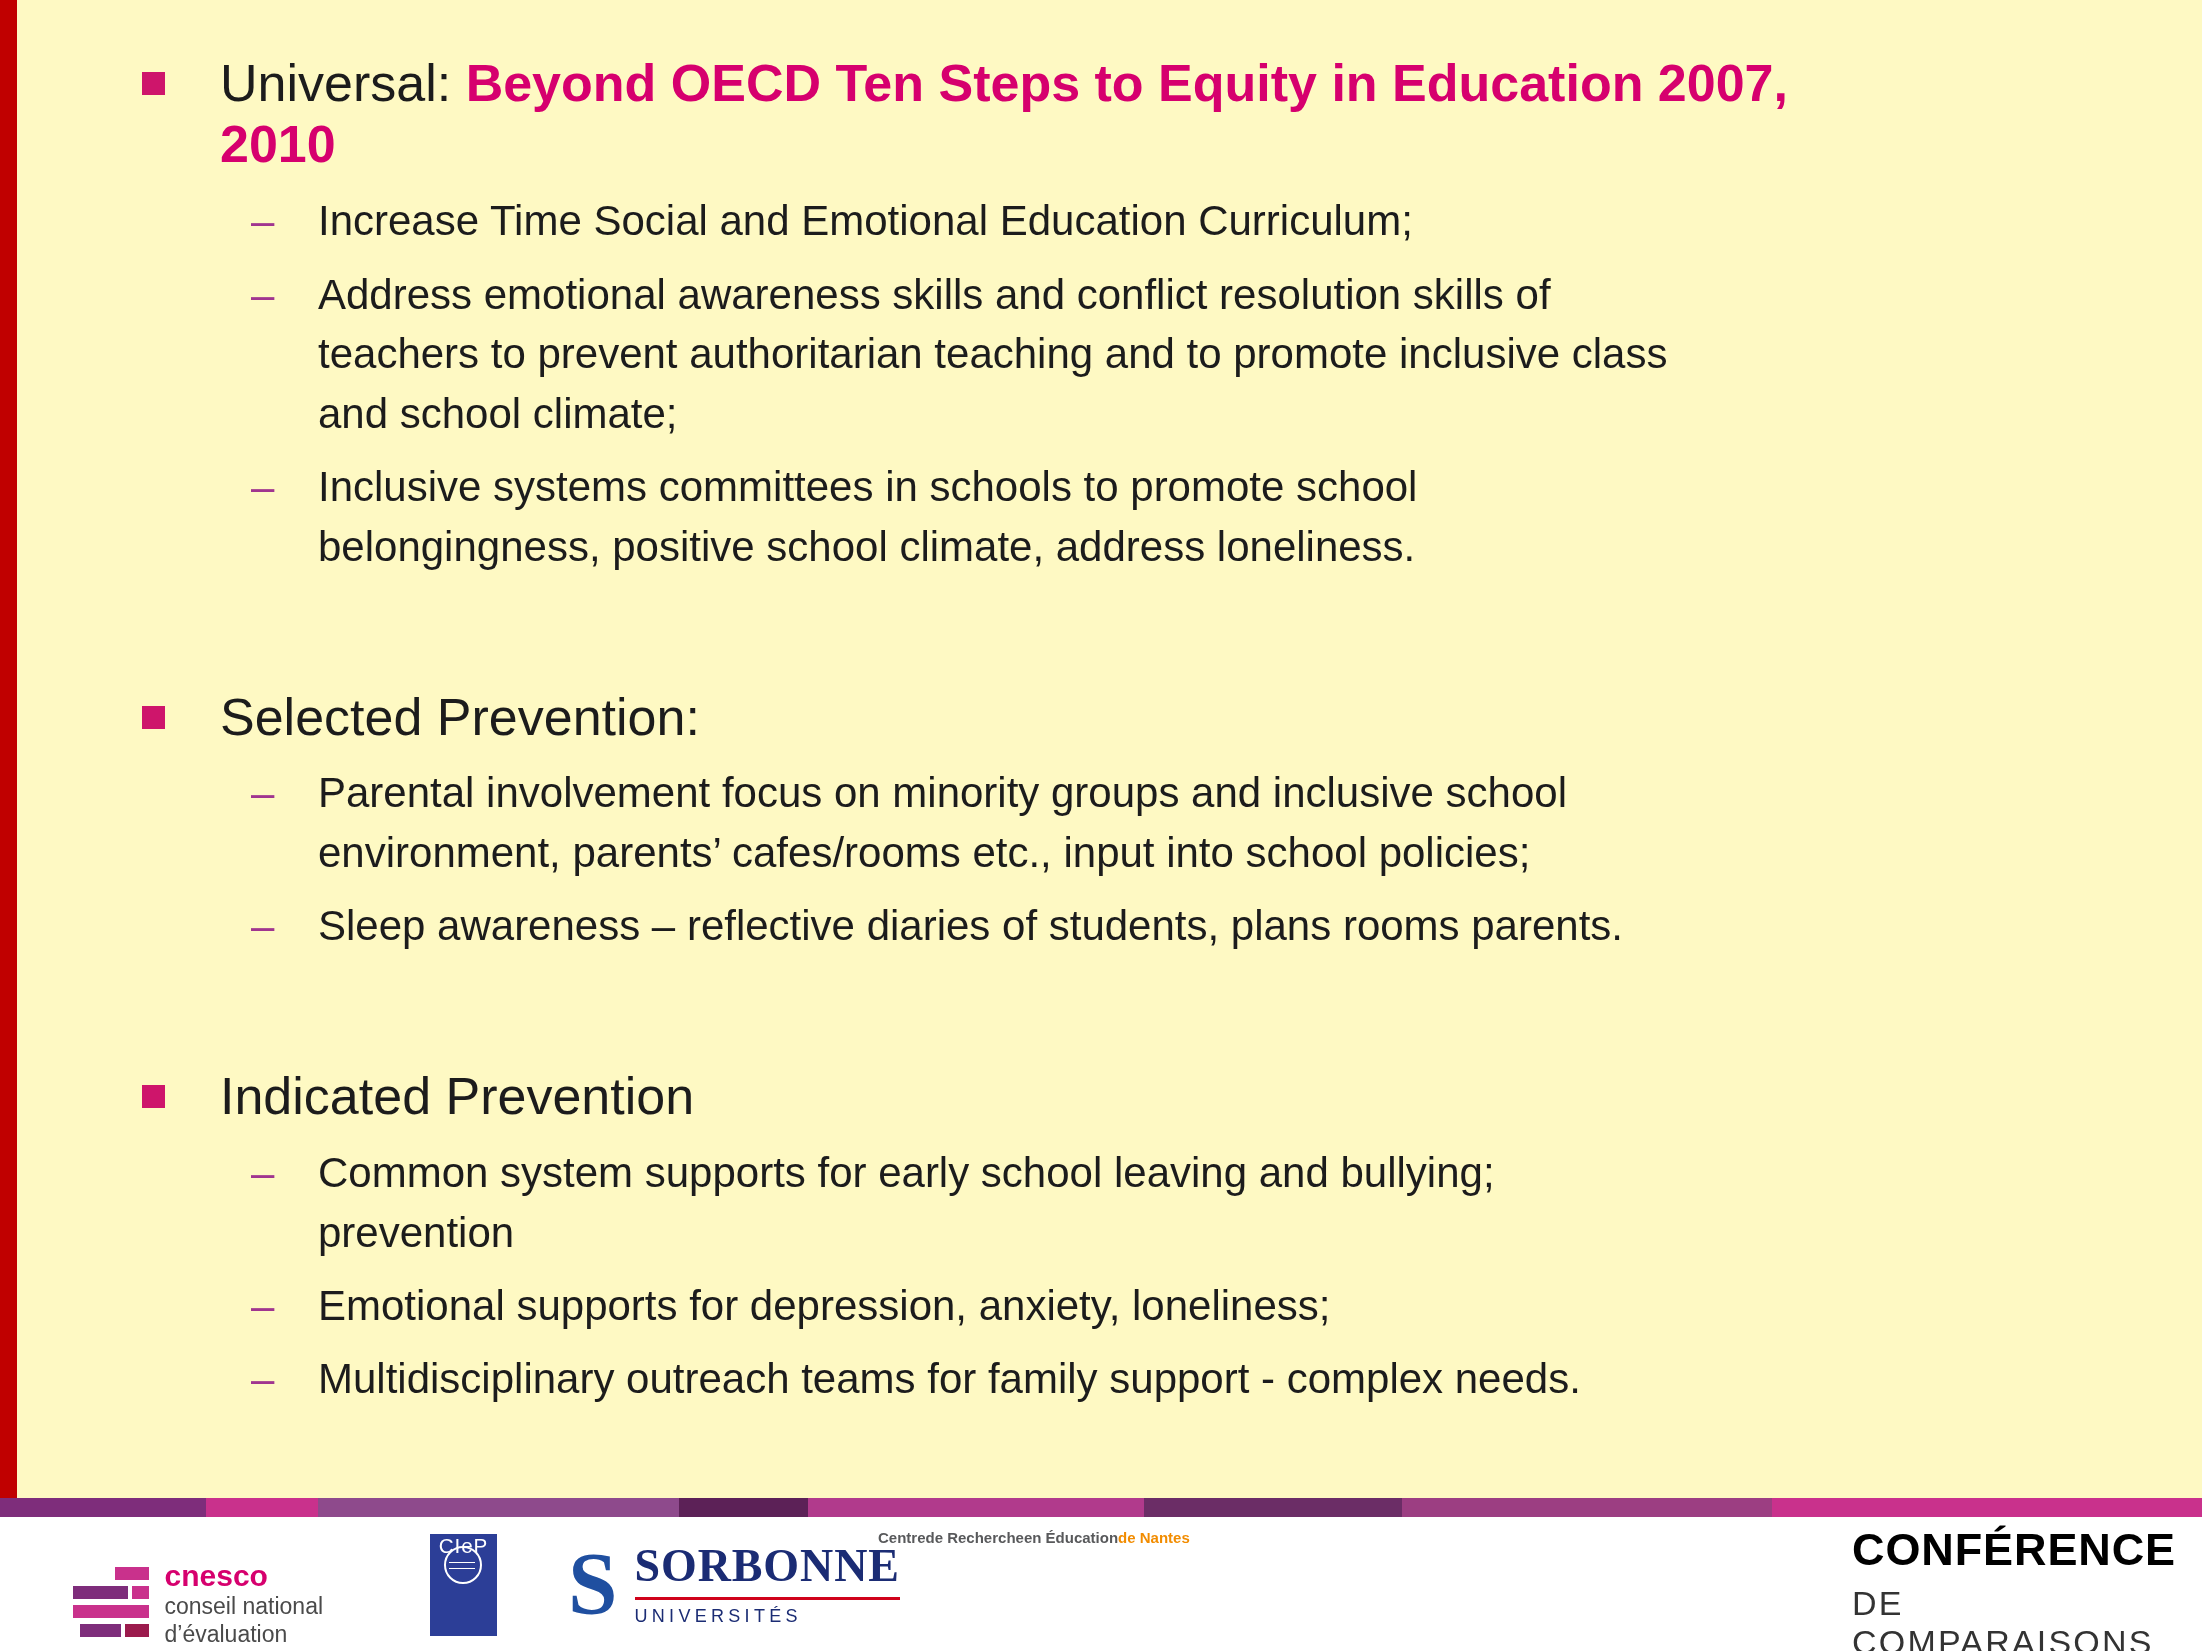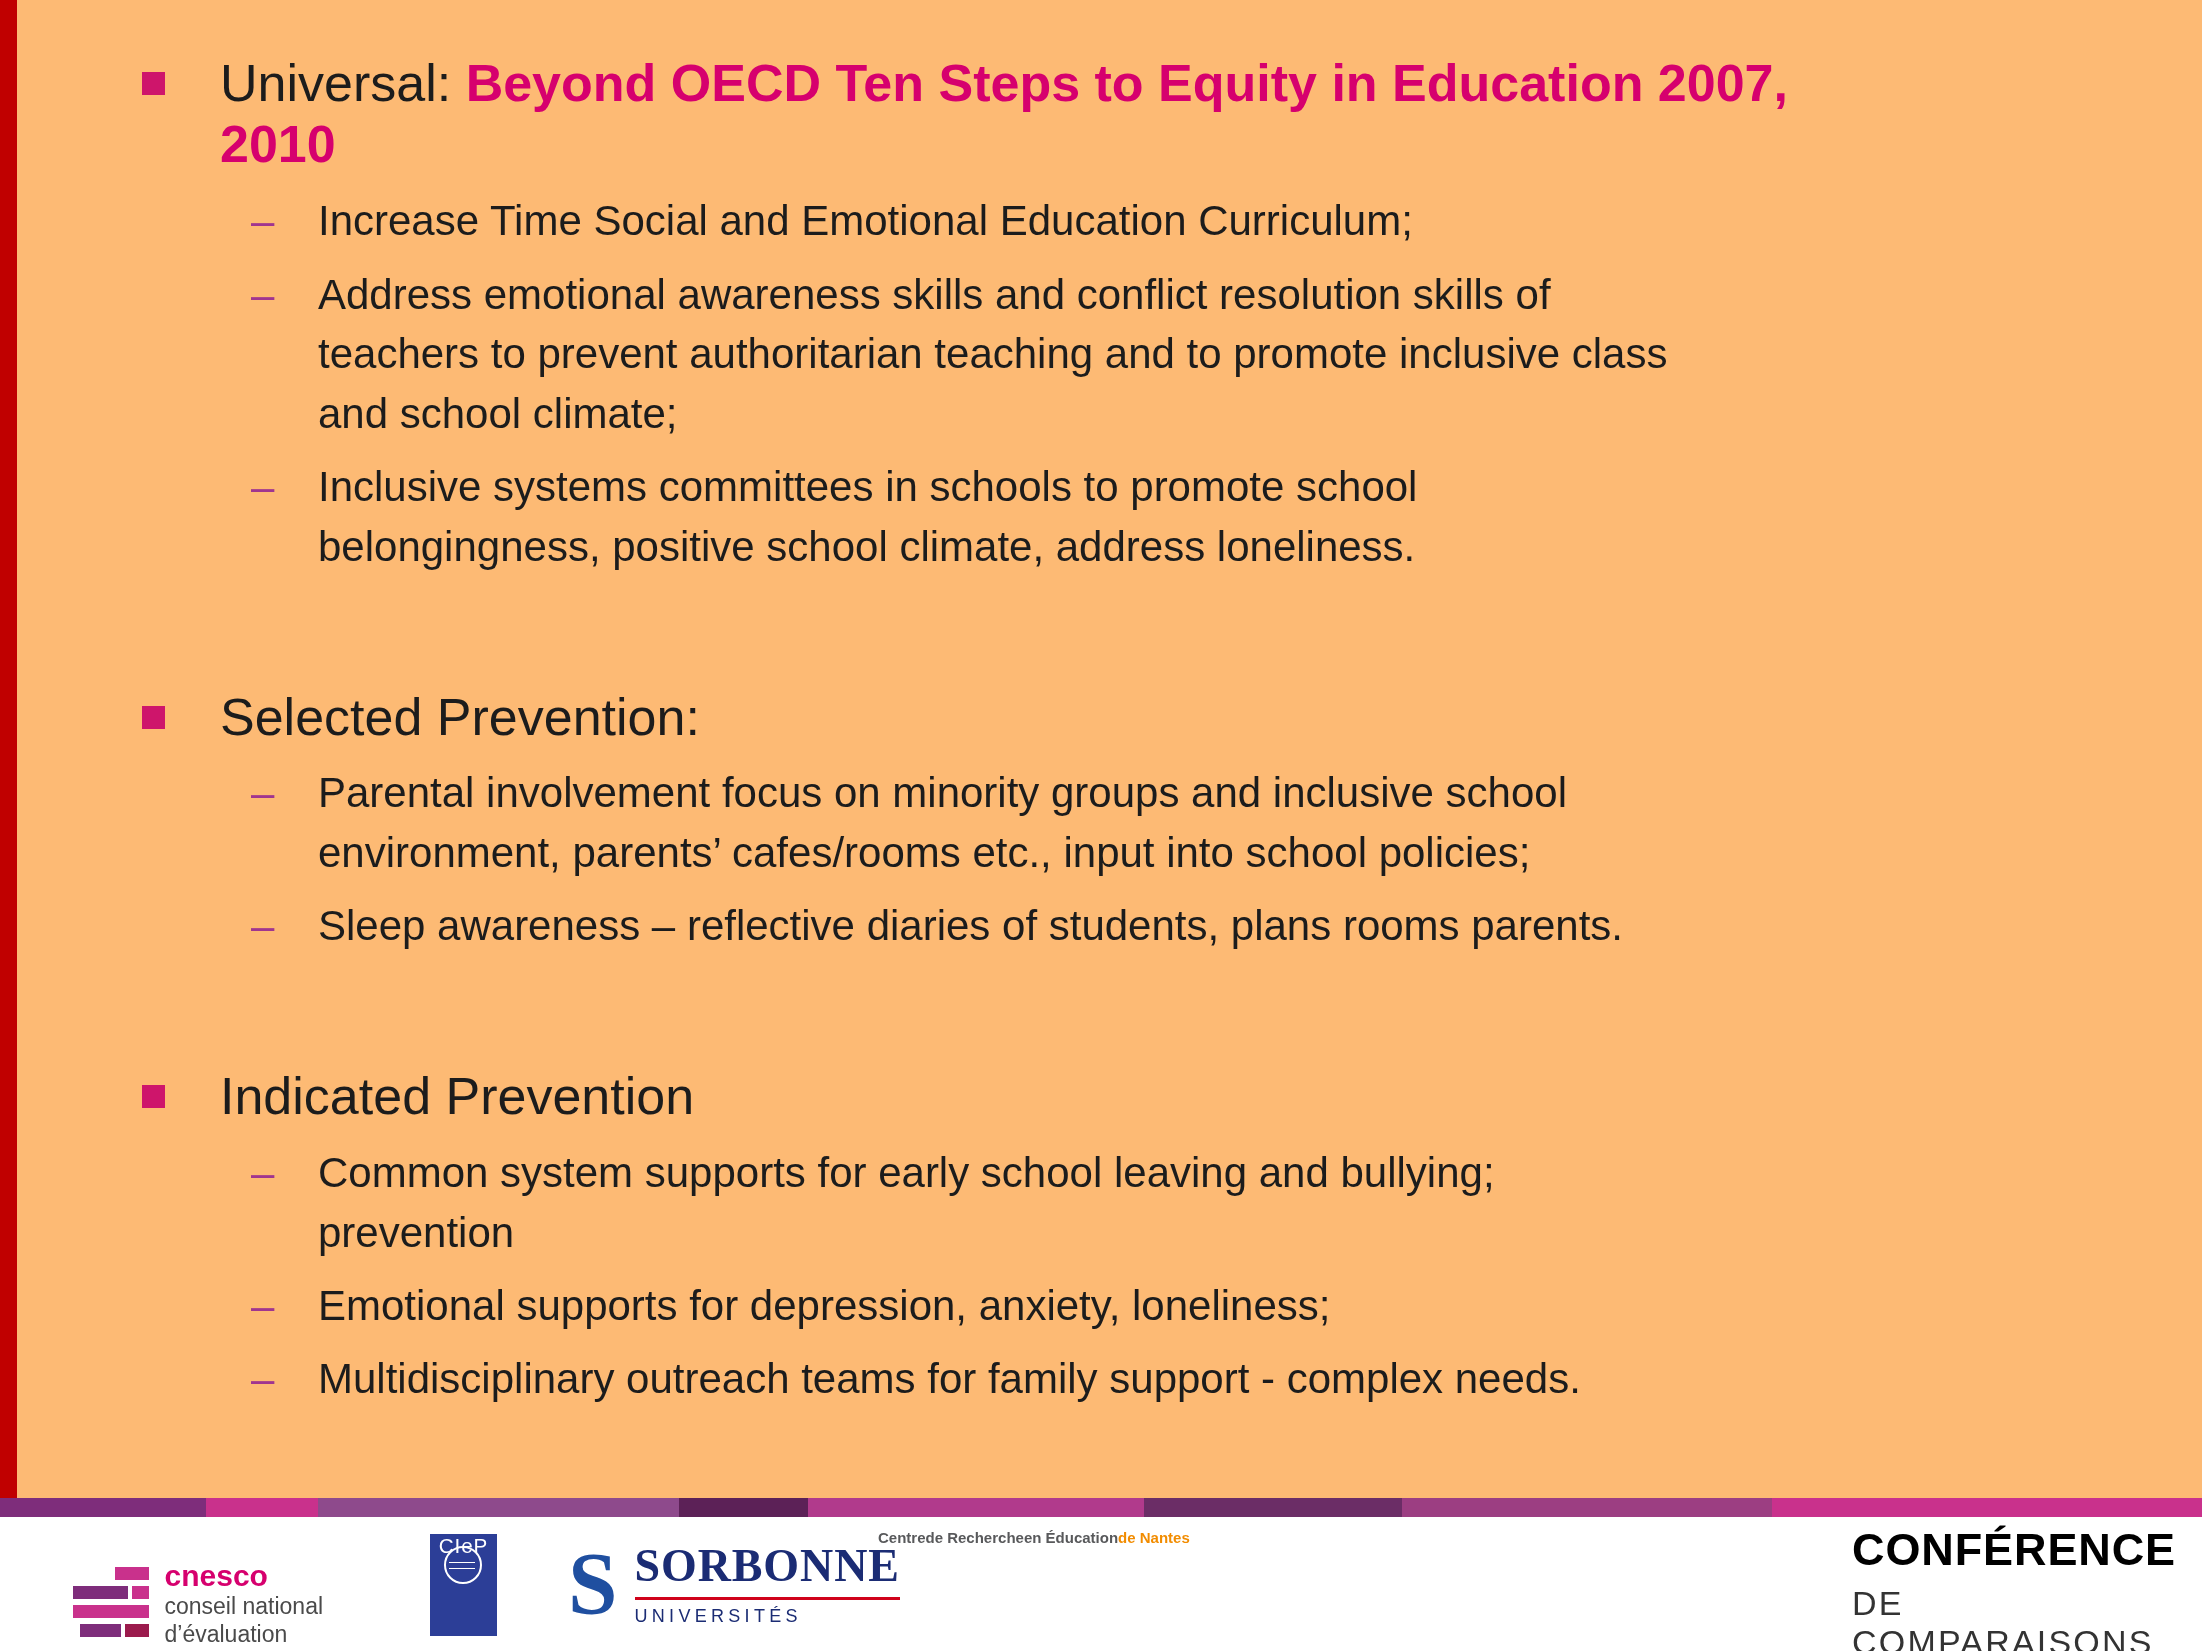--- a/index.html
+++ b/index.html
@@ -1,20 +1,20 @@
 <!DOCTYPE html>
 <html style="--sidebar-red: #C00000; --heading-pink: #D6006E; --bullet-pink: #CE156B; --dash-purple: #A0358F; --text-color: #1C1C1C; --cnesco-magenta: #C9318C; --cnesco-purple: #7E2D7B; --cnesco-darkred: #9B1B4D;font-size:13.8px"><head>
 <meta charset="utf-8">
 <style>
   html, body { margin: 0; padding: 0; background: #ffffff; }
   .slide {
     position: relative;
     width: 2203px;
     height: 1652px;
-    background: #fdba74;
+    background: #fef9c3;
     overflow: hidden;
     font-family: "Liberation Sans", sans-serif;
     color: var(--text-color, #1c1c1c);
   }
 
   
   .left-bar {
     position: absolute;
     left: 0; top: 0;
     width: 17px; height: 1498px;

